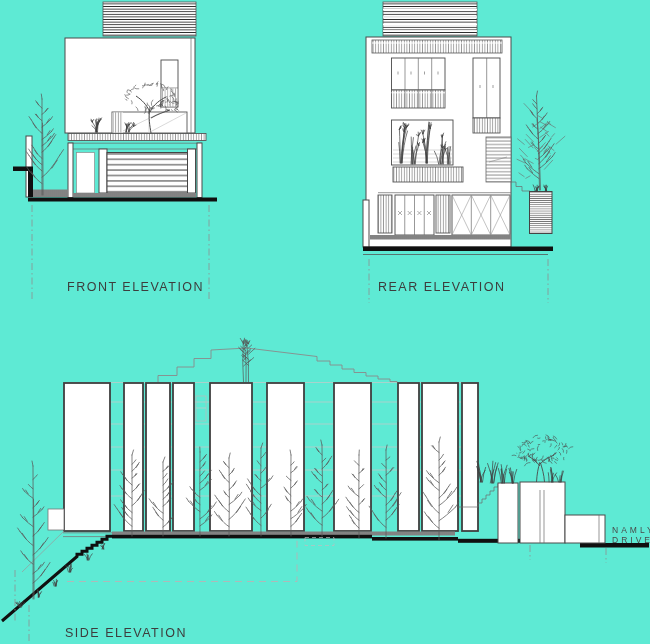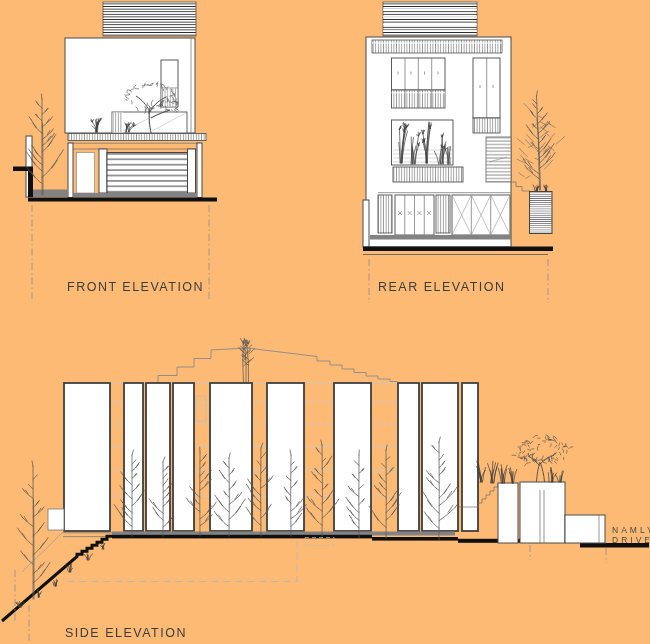--- a/index.html
+++ b/index.html
@@ -1,16 +1,16 @@
 <!DOCTYPE html>
 <html style="--ink: #3d3d3d;"><head>
 <meta charset="utf-8">
 <style>
   html,body{margin:0;padding:0;background:#ffffff;}
-  .canvas{width:650px;height:644px;background:#fdba74;position:relative;overflow:hidden;
+  .canvas{width:650px;height:644px;background:#5eead4;position:relative;overflow:hidden;
           font-family:"Liberation Sans",sans-serif;}
   svg{display:block;}
   .lbl{font-size:12.5px;letter-spacing:1.5px;fill:var(--ink,#3d3d3d);}
   .street{font-size:8.5px;letter-spacing:3px;fill:#4a4a4a;}
   .outline{fill:#ffffff;stroke:#4a4a4a;stroke-width:1;}
   .thin{stroke:#6b6b6b;stroke-width:0.7;fill:none;}
   .lt{stroke:#c9c9c9;stroke-width:0.7;fill:none;}
   .fin{fill:#ffffff;stroke:#3f3f3f;stroke-width:1.8;}
   .dashdot{stroke:#8f8f8f;stroke-width:0.8;stroke-dasharray:7 3 1.5 3;fill:none;}
   .dashed{stroke:#b5b5b5;stroke-width:0.9;stroke-dasharray:7 5;fill:none;}

